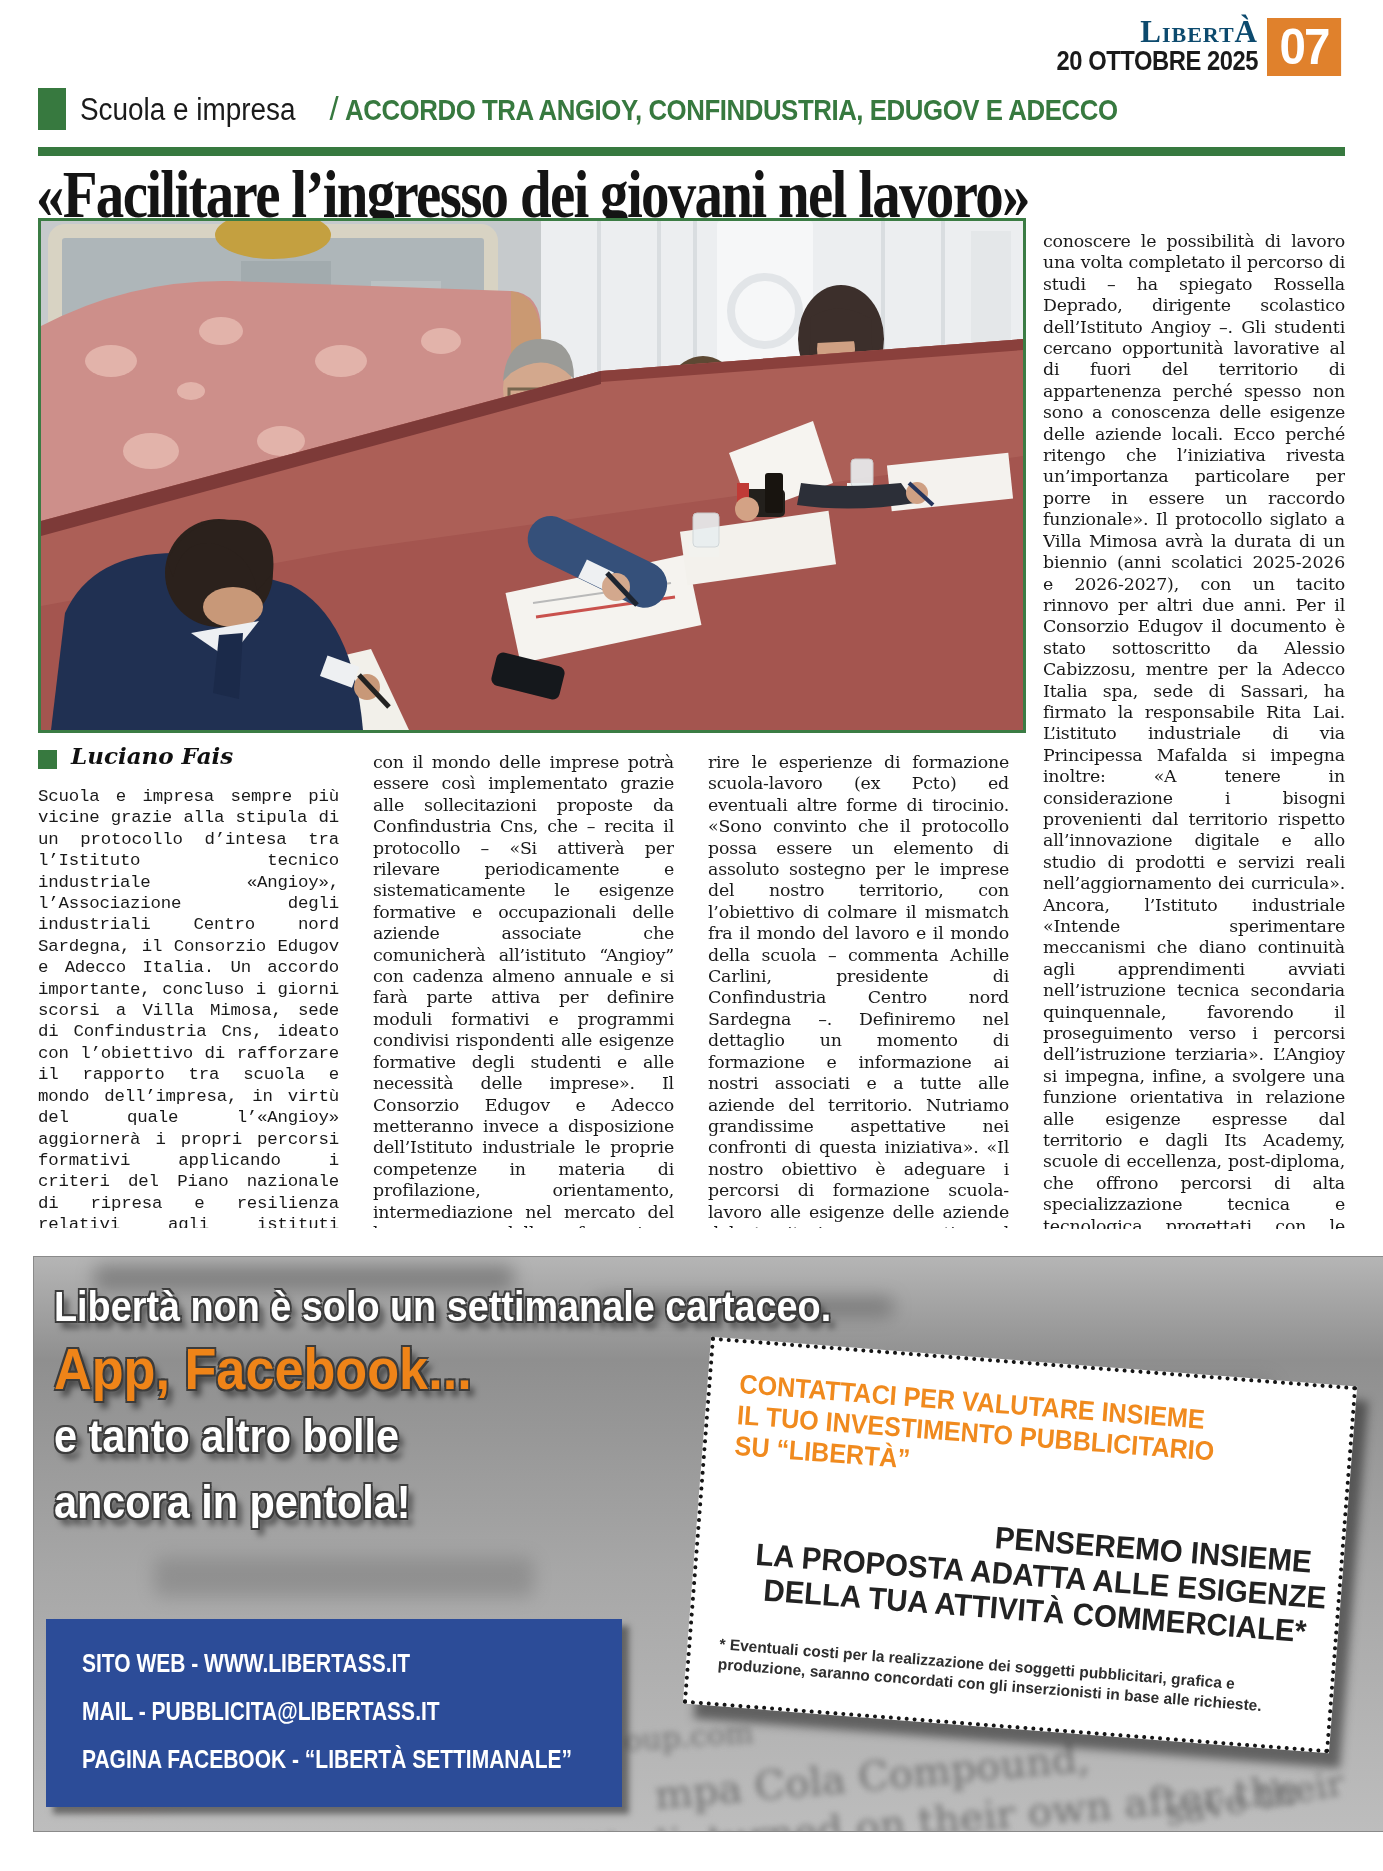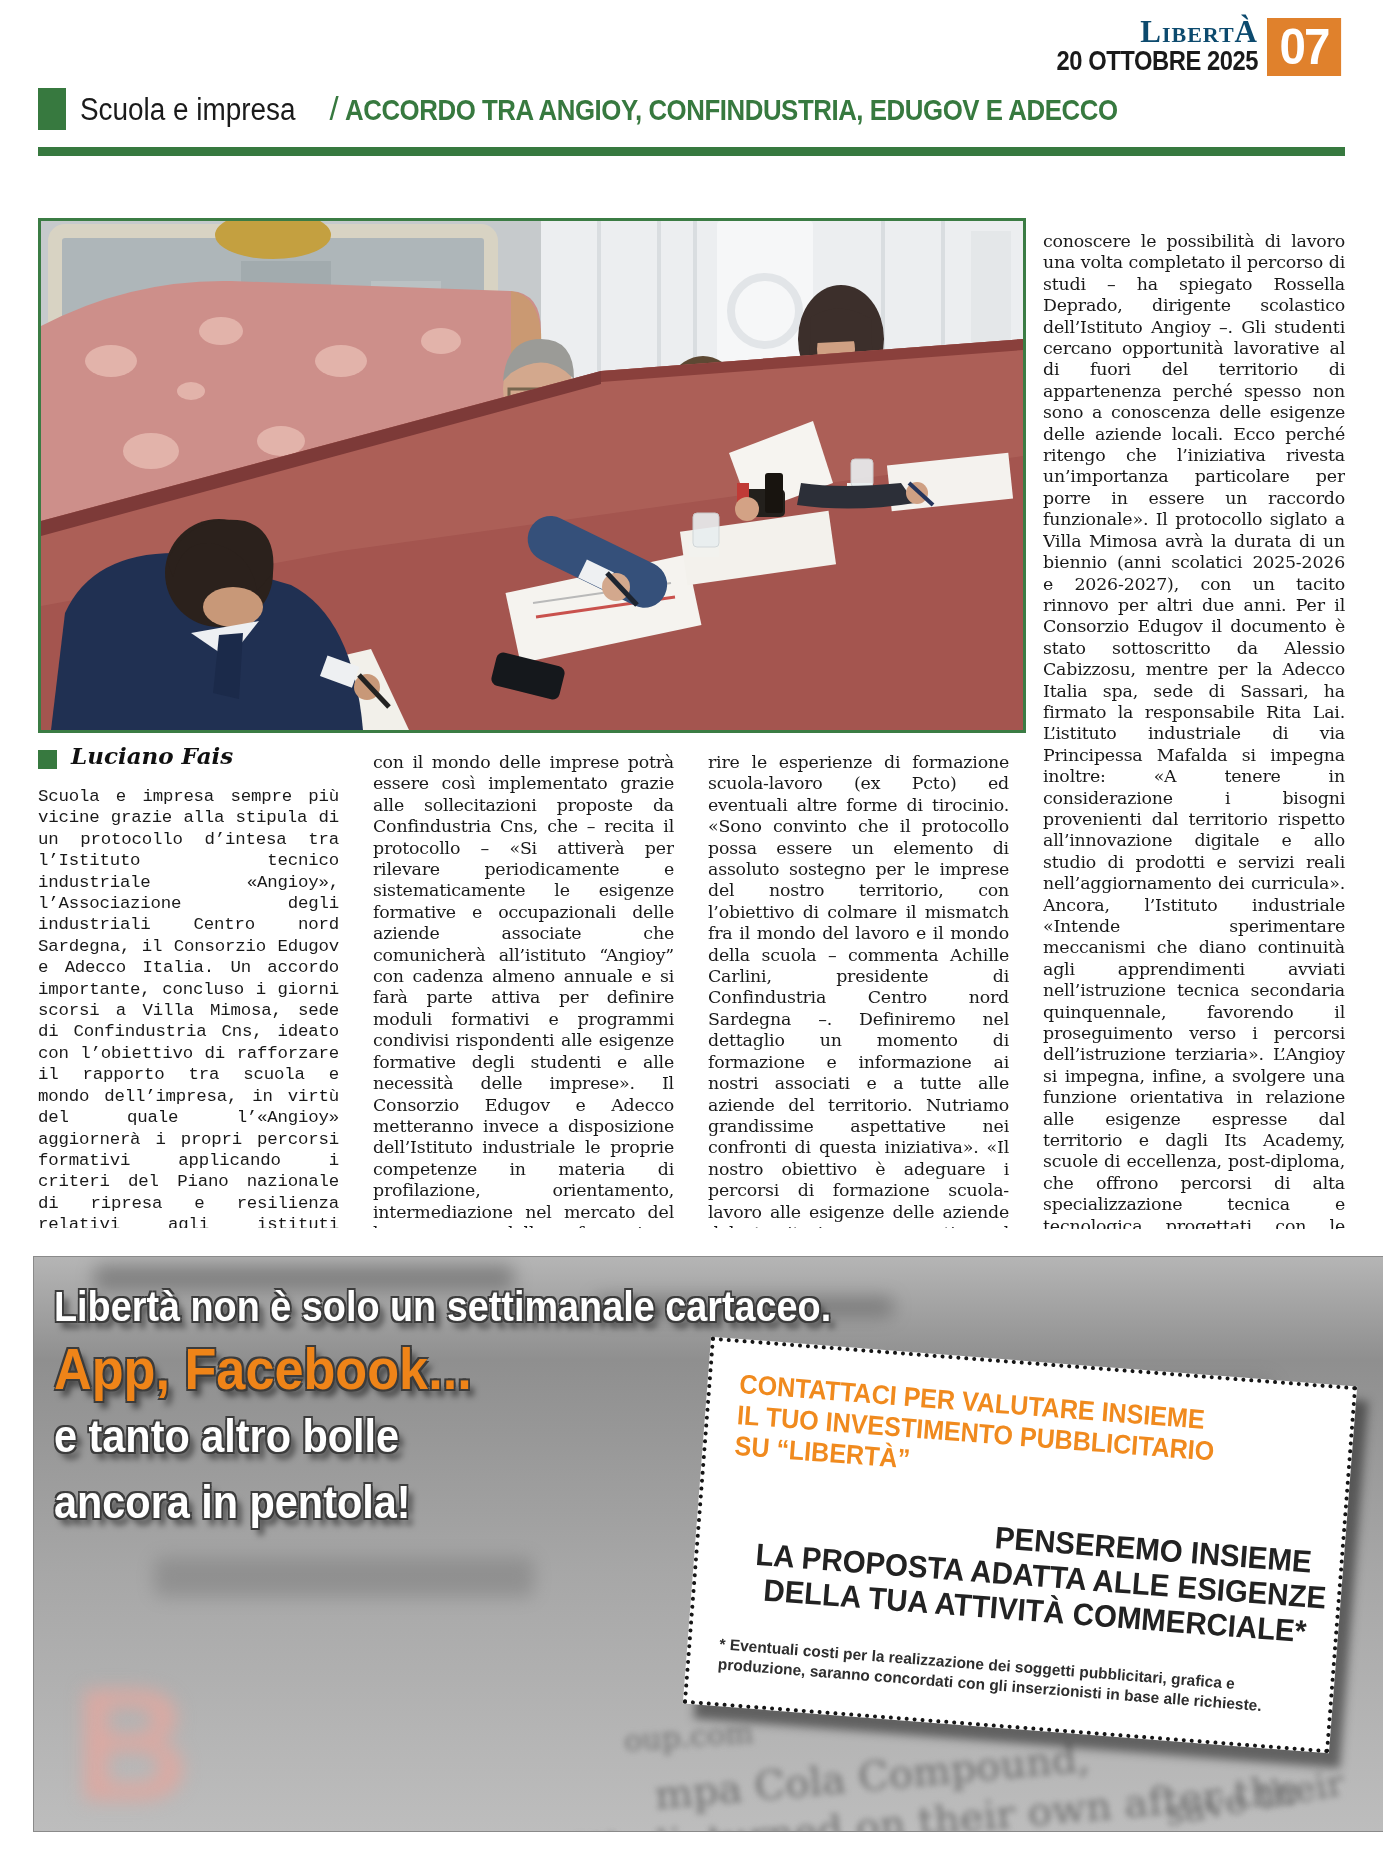--- a/index.html
+++ b/index.html
@@ -90,20 +90,23 @@
   <div class="kicker">
     <div class="ksq"></div>
     <div class="kicker-row">
       <span class="ksection">Scuola e impresa</span>
       <span class="ksep">/</span>
       <span class="ktitle">ACCORDO TRA ANGIOY, CONFINDUSTRIA, EDUGOV E ADECCO</span>
     </div>
   </div>
   <div class="grule"></div>
 
+  <div class="headline">
+    <span>«Facilitare l’ingresso dei giovani nel lavoro»</span>
+  </div>
 
   <div class="photo">
     <svg width="982" height="509" viewBox="0 0 982 509">
       <rect x="0" y="0" width="982" height="509" fill="#c6cacc"></rect>
       <g>
         <rect x="500" y="0" width="482" height="330" fill="#eceef0"></rect>
         <rect x="556" y="0" width="4" height="330" fill="#d9dde0"></rect>
         <rect x="616" y="0" width="4" height="330" fill="#d9dde0"></rect>
         <rect x="652" y="0" width="4" height="330" fill="#d9dde0"></rect>
         <rect x="840" y="0" width="4" height="330" fill="#d9dde0"></rect>
@@ -239,20 +242,25 @@
     <div class="frag" style="left:620px;top:496px;font-size:40px;transform:rotate(-5deg);">mpa Cola Compound,</div>
     <div class="frag" style="left:540px;top:540px;font-size:40px;transform:rotate(-5deg);">Worli, turned on their own after the</div>
     <div class="frag" style="left:700px;top:586px;font-size:40px;transform:rotate(-5deg);">Court turned down</div>
     <div class="frag" style="left:1130px;top:520px;font-size:36px;transform:rotate(-10deg);">save their</div>
 
     <div class="slog s1">Libertà non è solo un settimanale cartaceo.</div>
     <div class="slog s2">App, Facebook...</div>
     <div class="slog s3">e tanto altro bolle</div>
     <div class="slog s4">ancora in pentola!</div>
 
+    <div class="bluebox">
+      <div class="bline">SITO WEB - WWW.LIBERTASS.IT</div>
+      <div class="bline">MAIL - PUBBLICITA@LIBERTASS.IT</div>
+      <div class="bline">PAGINA FACEBOOK  - “LIBERTÀ SETTIMANALE”</div>
+    </div>
 
     <div class="coupon">
       <div class="cporange">
         <div>CONTATTACI PER VALUTARE INSIEME</div>
         <div>IL TUO INVESTIMENTO PUBBLICITARIO</div>
         <div>SU “LIBERTÀ”</div>
       </div>
       <div class="cpblack">
         <div>PENSEREMO INSIEME</div>
         <div>LA PROPOSTA ADATTA ALLE ESIGENZE</div>

